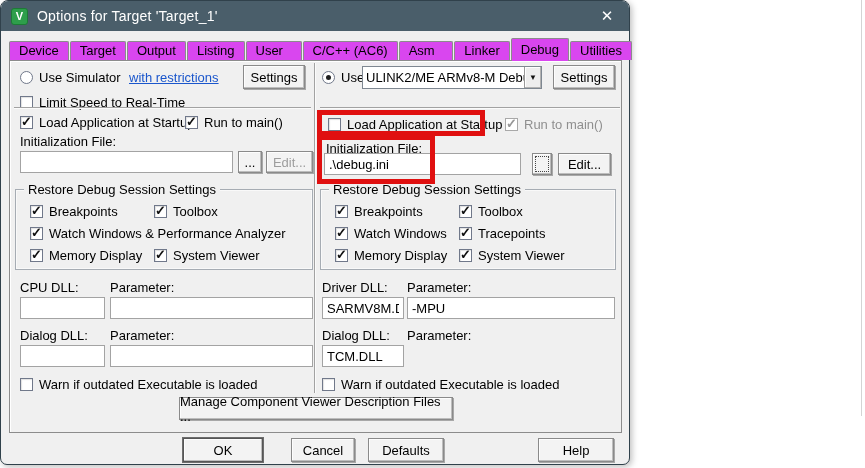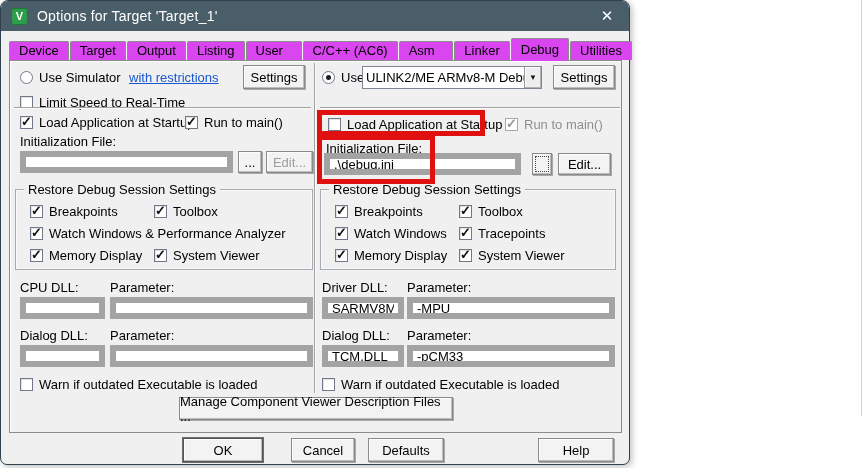--- a/index.html
+++ b/index.html
@@ -48,21 +48,21 @@
   .item.disabled .cb::after { color:#979797; }
 
   .btn { position:absolute; display:flex; align-items:center; justify-content:center; font-size:13px;
          background:#f3f3f3; border:1px solid #8a8a8a; color:#000;
          box-shadow:inset -1px -1px 0 #bdbdbd, inset 1px 1px 0 #fdfdfd, 1px 1px 0 rgba(96,96,96,.5); }
   .btn.disabled { color:#9d9d9d; }
   .btn.default { border-color:#565656; box-shadow:inset -1px -1px 0 #bdbdbd, inset 1px 1px 0 #fdfdfd,
                  0 0 0 1px #6d6d6d, 1px 1px 0 rgba(96,96,96,.5); }
   .btn.focused { outline:1px dotted #444; outline-offset:-4px; }
 
-  .txt { position:absolute; background:#fff; border:6px solid #a3a3a3; font-size:13px;
+  .txt { position:absolute; background:#fff; border:1px solid #a3a3a3; font-size:13px;
          padding:0 4px; color:#000; }
   input.txt { outline:none; height:22px; }
 
   .dd { position:absolute; background:#fff; border:1px solid #7e8791; display:flex; align-items:center; }
   .dd-text { flex:1; font-size:13px; padding:0 3px; white-space:nowrap; overflow:hidden; }
   .dd-btn { width:17px; align-self:stretch; background:#eeeeee; border-left:1px solid #9a9a9a;
             box-shadow:inset -1px -1px 0 #b2b2b2, inset 1px 1px 0 #ffffff;
             display:flex; align-items:center; justify-content:center; font-size:8px; color:#111; }
 
   .lbl-abs { position:absolute; font-size:13px; white-space:nowrap; color:#000; }
@@ -228,21 +228,20 @@
       </div>
 
       <span class="lbl-abs" style="left:312px; top:219px;">Driver DLL:</span>
       <span class="lbl-abs" style="left:397px; top:219px;">Parameter:</span>
       <input class="txt" style="left: 312px; top: 236px; width: 82px;" value="SARMV8M.DLL">
       <input class="txt" style="left: 397px; top: 236px; width: 208px;" value="-MPU">
 
       <span class="lbl-abs" style="left:312px; top:267px;">Dialog DLL:</span>
       <span class="lbl-abs" style="left:397px; top:267px;">Parameter:</span>
       <input class="txt" style="left: 312px; top: 284px; width: 82px;" value="TCM.DLL">
-      <input class="txt" style="left: 397px; top: 284px; width: 208px;" value="-pCM33">
 
       <div class="item" style="left:312px; top:315px;">
         <span class="cb"></span>
         <span>Warn if outdated Executable is loaded</span>
       </div>
 
       <div class="btn" style="left:169px; top:336px; width:274px; height:23px;">Manage Component Viewer Description Files ...</div>
     </div>
 
     <div class="btn default" style="left:182px; top:437px; width:80px; height:24px;">OK</div>

